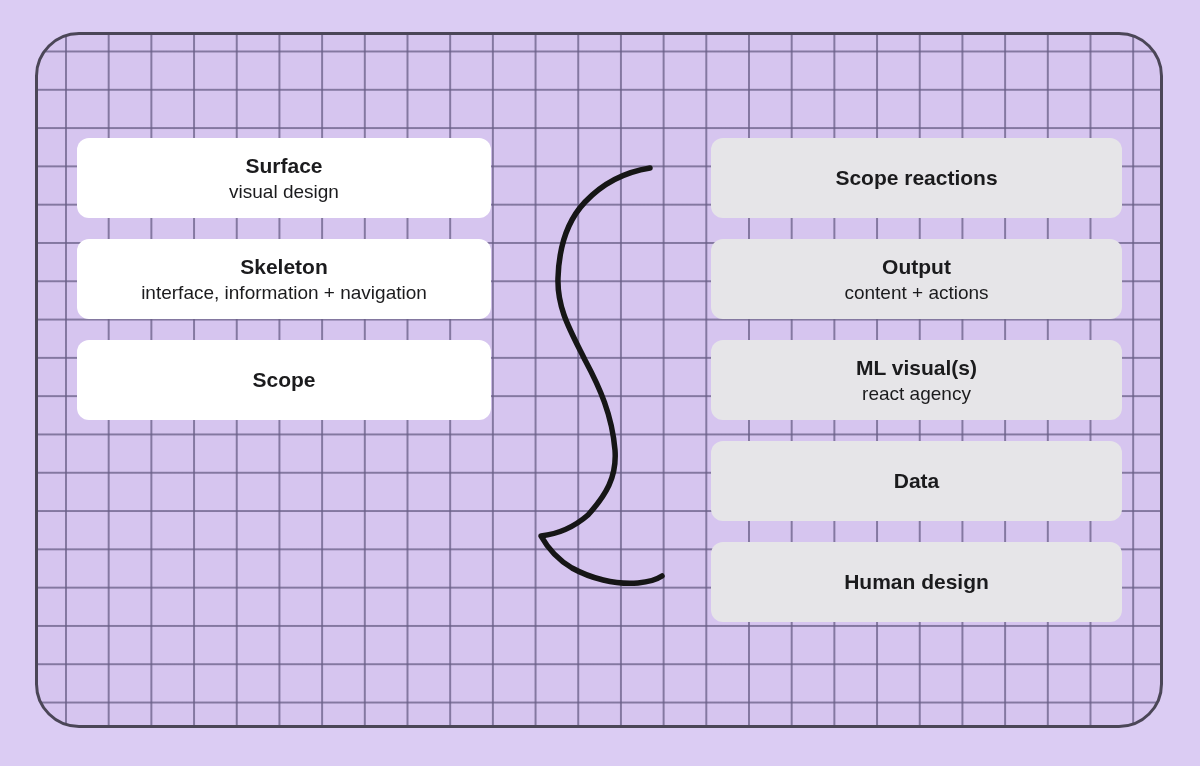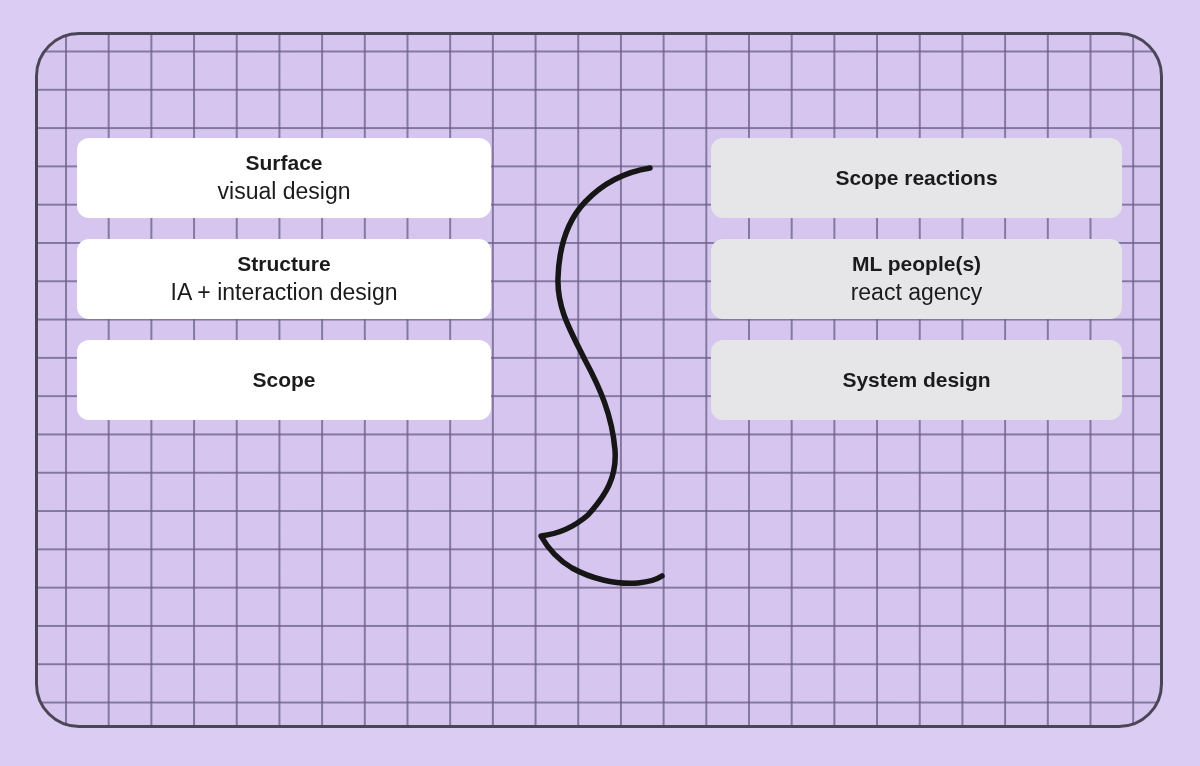--- a/index.html
+++ b/index.html
@@ -59,21 +59,21 @@
     box-sizing: border-box;
   }
   .card.white { background: #ffffff; }
   .card.gray  { background: #e6e5e8; }
   .card .title {
     font-size: 21px;
     font-weight: 700;
     line-height: 1.1;
   }
   .card .subtitle {
-    font-size: 23px;
+    font-size: 19px;
     font-weight: 400;
     line-height: 1.1;
   }
   .brace-svg {
     position: absolute;
     left: 0;
     top: 0;
     pointer-events: none;
   }
 </style>
@@ -84,38 +84,45 @@
 
   
 </div>
 
 <div class="column left">
   <div class="card white">
     <div class="title">Surface</div>
     <div class="subtitle">visual design</div>
   </div>
   <div class="card white">
-    <div class="title">Structure</div>
-    <div class="subtitle">IA + interaction design</div>
+    <div class="title">Skeleton</div>
+    <div class="subtitle">interface, information + navigation</div>
   </div>
   <div class="card white">
     <div class="title">Scope</div>
   </div>
 </div>
 
 <div class="column right">
   <div class="card gray">
     <div class="title">Scope reactions</div>
   </div>
   <div class="card gray">
-    <div class="title">ML people(s)</div>
+    <div class="title">Output</div>
+    <div class="subtitle">content + actions</div>
+  </div>
+  <div class="card gray">
+    <div class="title">ML visual(s)</div>
     <div class="subtitle">react agency</div>
   </div>
   <div class="card gray">
-    <div class="title">System design</div>
+    <div class="title">Data</div>
+  </div>
+  <div class="card gray">
+    <div class="title">Human design</div>
   </div>
 </div>
 
 <svg class="brace-svg" width="1200" height="766" viewBox="0 0 1200 766">
   <path d="M 650 168
            C 625 172, 603 183, 585 202
            C 568 220, 559 245, 558 278
            C 557 308, 570 330, 585 360
            C 600 388, 612 415, 615 450
            C 617 477, 606 495, 588 515

